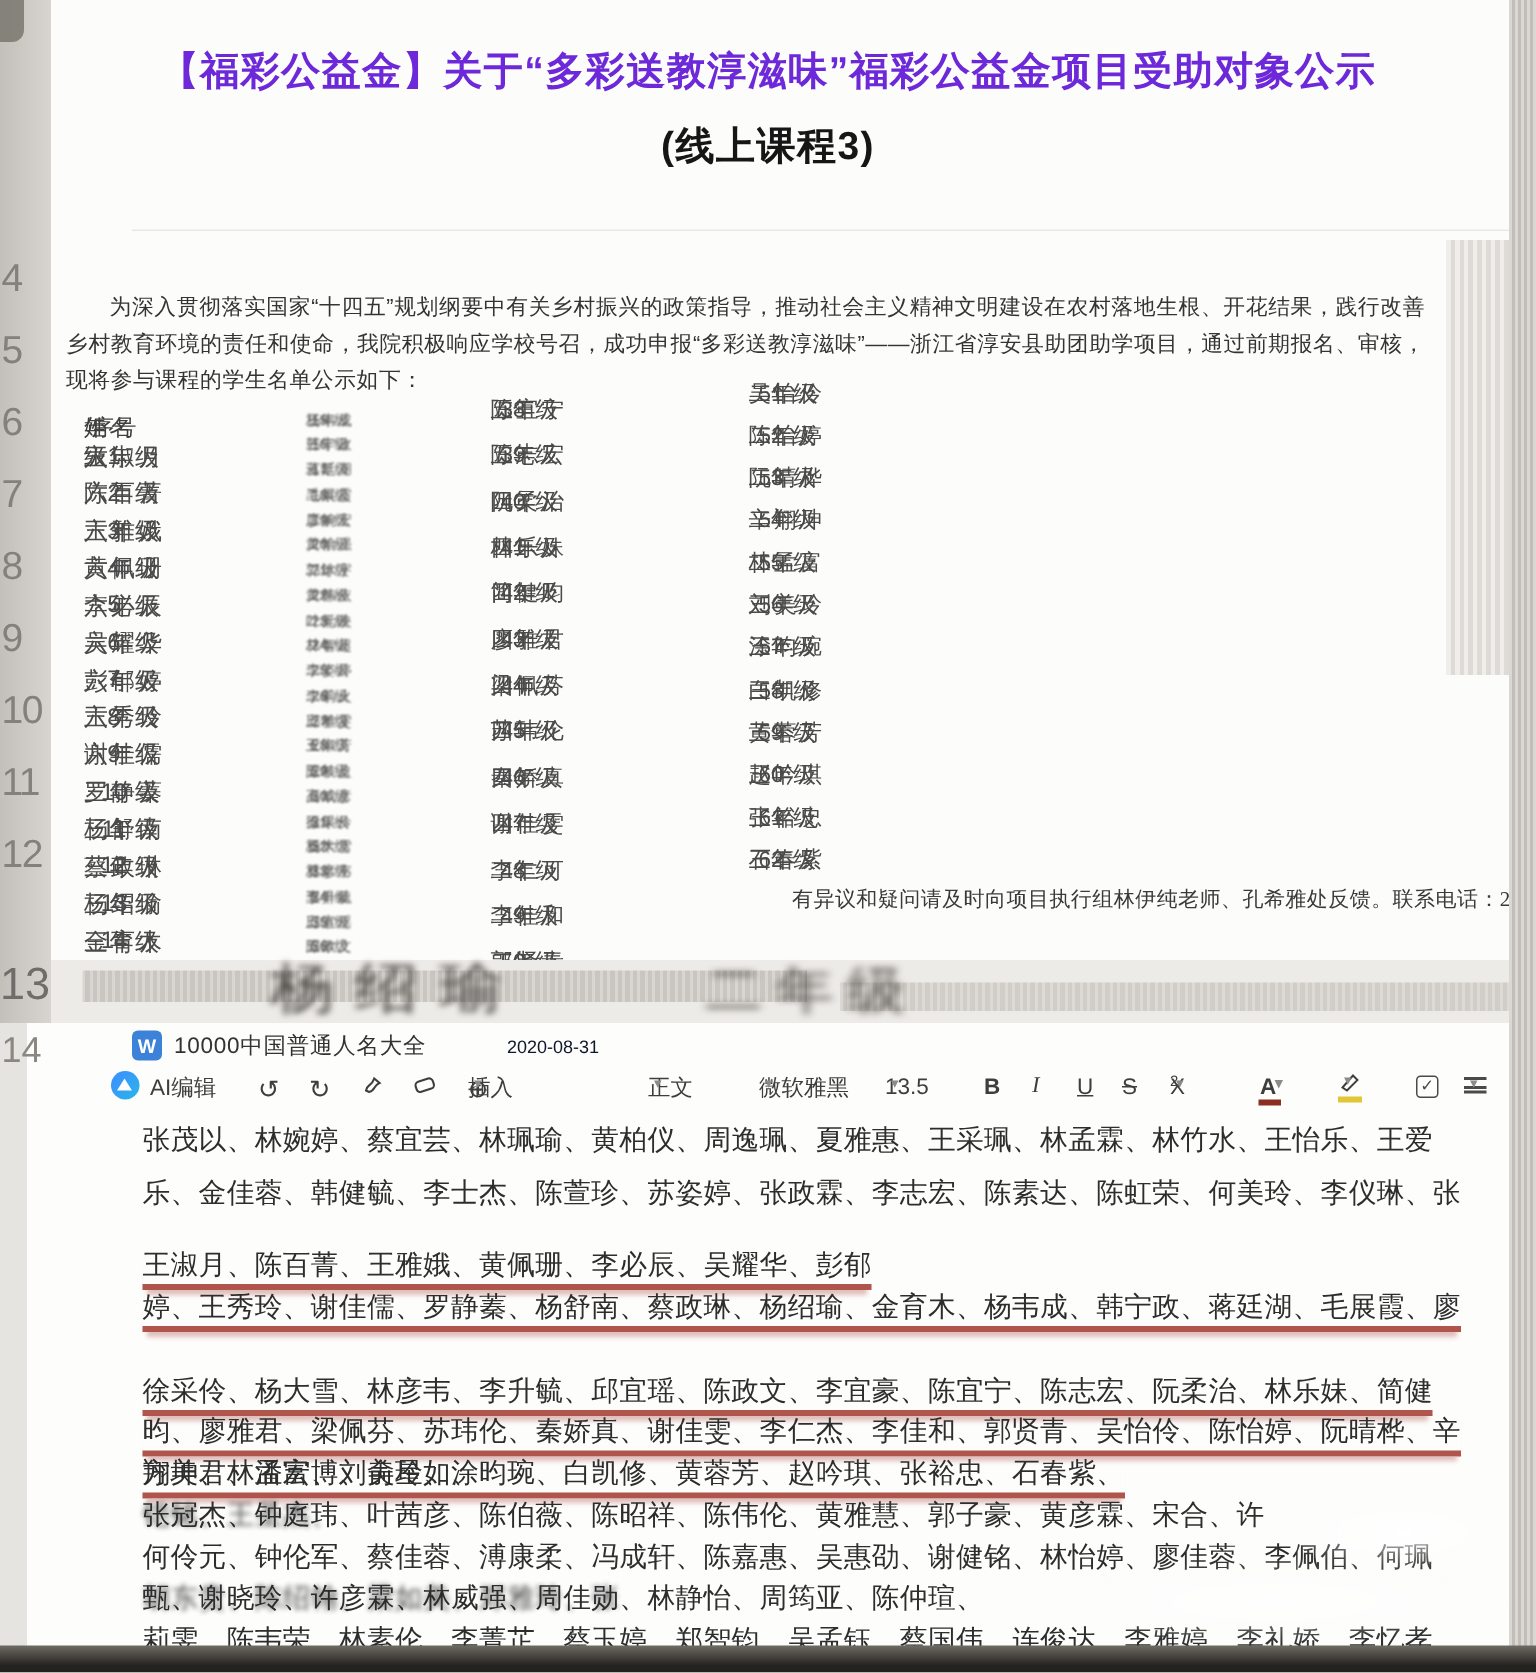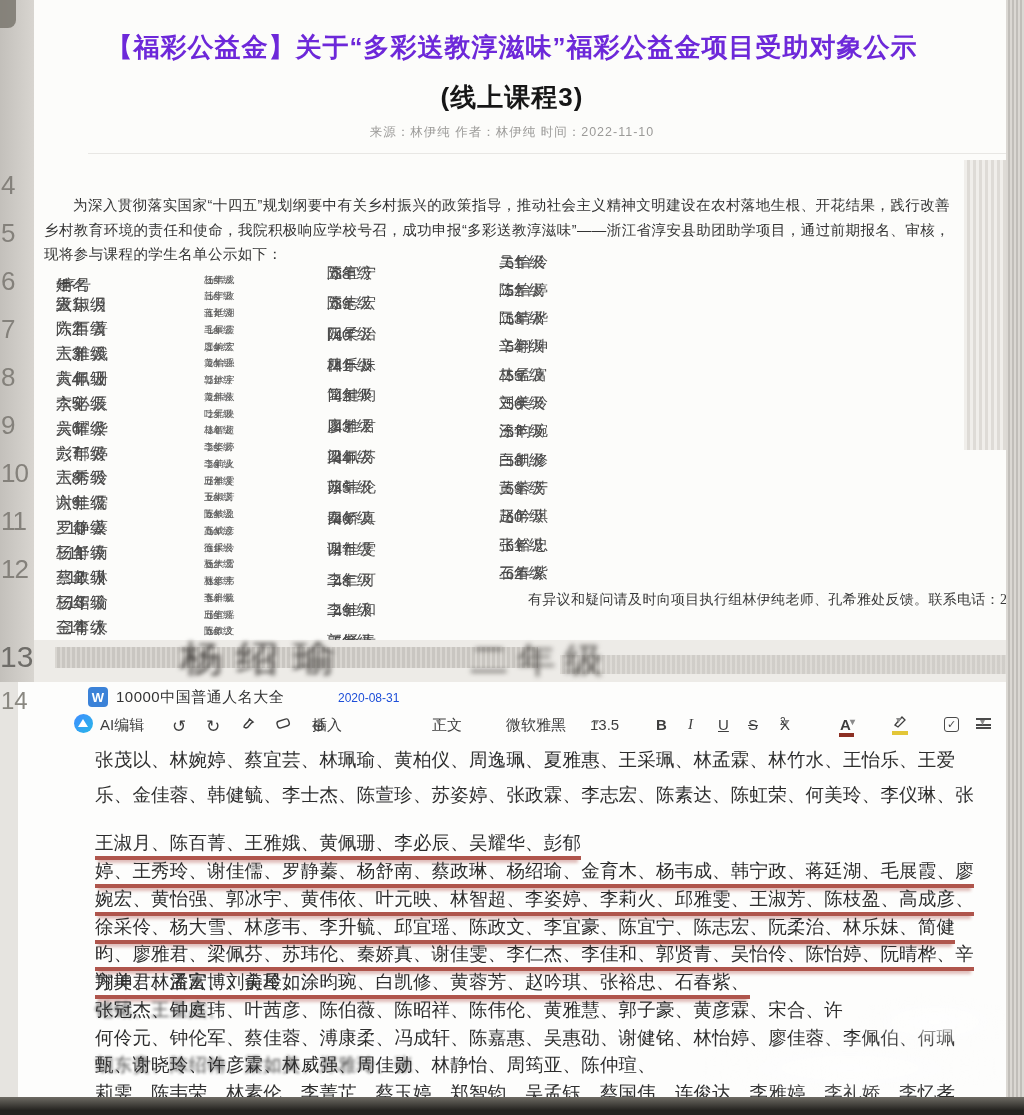--- a/index.html
+++ b/index.html
@@ -51,21 +51,21 @@
   #streak-b{left:560px;top:655px;width:446px;height:19px;opacity:.8;}
   #big-name{left:180px;top:634px;font-size:37px;font-weight:500;color:#45423f;letter-spacing:12px;filter:blur(2.2px);transform:scaleX(1.15);transform-origin:left;}
   #big-grade{left:470px;top:637px;font-size:35px;font-weight:500;color:#55524e;letter-spacing:8px;filter:blur(2.6px);transform:scaleX(1.1);transform-origin:left;}
   #trans-num-13{left:0;top:640px;font-size:30px;color:#6f6d69;z-index:5;}
   #trans-num-14{left:1px;top:687px;font-size:24px;color:#8a8881;z-index:5;}
 
   
   #word-panel{left:18px;top:682px;width:1006px;height:416px;background:#fdfdfc;}
   #w-icon{left:88px;top:687px;width:20px;height:20px;border-radius:4px;background:#3b82d8;color:#fff;font-size:13px;font-weight:700;display:flex;align-items:center;justify-content:center;position:absolute;}
   #file-title{left:116px;top:688px;font-size:15px;color:#333;letter-spacing:.5px;}
-  #file-date{left:338px;top:691px;font-size:12px;color:#1d4ed8;}
+  #file-date{left:338px;top:691px;font-size:12px;color:#0f172a;}
 
   
   .tb{top:716px;font-size:15px;color:#3e3e3e;white-space:nowrap;}
   .tb .chev{font-size:10px;color:#8b8b8b;margin-left:4px;}
   #ai-logo{left:74px;top:714px;width:19px;height:19px;border-radius:50%;background:linear-gradient(135deg,#3f8cff,#28b7e8);}
   #ai-logo i{position:absolute;left:4px;top:5px;width:0;height:0;border-left:5px solid transparent;border-right:5px solid transparent;border-bottom:8px solid #fff;}
   #tb-ai-label{left:100px;}
   #tb-undo{left:172px;font-size:17px;}
   #tb-redo{left:206px;font-size:17px;}
   #tb-painter{left:240px;top:714px;}
@@ -118,21 +118,20 @@
       <div class="ruler-num" style="top: 410px;">9</div>
       <div class="ruler-num" style="top: 458px;">10</div>
       <div class="ruler-num" style="top: 506px;">11</div>
       <div class="ruler-num" style="top: 554px;">12</div>
     </div>
   <div id="corner-mark"></div>
 
   <div id="notice-page"></div>
   <div id="notice-title1">【福彩公益金】关于“多彩送教淳滋味”福彩公益金项目受助对象公示</div>
   <div id="notice-title2">(线上课程3)</div>
-  <div id="notice-meta">来源：林伊纯  作者：林伊纯  时间：2022-11-10</div>
   <div id="notice-divider"></div>
   <div id="notice-paragraph">为深入贯彻落实国家“十四五”规划纲要中有关乡村振兴的政策指导，推动社会主义精神文明建设在农村落地生根、开花结果，践行改善乡村教育环境的责任和使命，我院积极响应学校号召，成功申报“多彩送教淳滋味”——浙江省淳安县助团助学项目，通过前期报名、审核，现将参与课程的学生名单公示如下：</div>
 
   <div id="col1" class="tcol">
     <div id="col1-head">
       <span class="tno">序号</span>
       <span class="tname">姓名</span>
       <span class="tgrade">年级</span>
     </div>
   <div class="trow" style="top: 29px;">
@@ -537,23 +536,20 @@
       </div>
       <div class="bline" style="top: 35px;">
         <span>乐、金佳蓉、韩健毓、李士杰、陈萱珍、苏姿婷、张政霖、李志宏、陈素达、陈虹荣、何美玲、李仪琳、张</span>
       </div>
       <div class="bline" style="top: 83.25px;">
         <span class="seg-red">王淑月、陈百菁、王雅娥、黄佩珊、李必辰、吴耀华、彭郁</span>
       </div>
       <div class="bline" style="top: 111px;">
         <span class="seg-red">婷、王秀玲、谢佳儒、罗静蓁、杨舒南、蔡政琳、杨绍瑜、金育木、杨韦成、韩宁政、蒋廷湖、毛展霞、廖</span>
       </div>
-      <div class="bline" style="top: 138.75px;">
-        <span class="seg-red">婉宏、黄怡强、郭冰宇、黄伟依、叶元映、林智超、李姿婷、李莉火、邱雅雯、王淑芳、陈枝盈、高成彦、</span>
-      </div>
       <div class="bline" style="top: 166.5px;">
         <span class="seg-red">徐采伶、杨大雪、林彦韦、李升毓、邱宜瑶、陈政文、李宜豪、陈宜宁、陈志宏、阮柔治、林乐妹、简健</span>
       </div>
       <div class="bline" style="top: 194.25px;">
         <span class="seg-red">昀、廖雅君、梁佩芬、苏玮伦、秦娇真、谢佳雯、李仁杰、李佳和、郭贤青、吴怡伶、陈怡婷、阮晴桦、辛</span>
       </div>
       <div class="bline" style="top: 222px;">
         <span class="seg-red">翔坤、林孟富、刘美玲、涂昀琬、白凯修、黄蓉芳、赵吟琪、张裕忠、石春紫、</span>
         <span>方美君、潘宏博、俞星如、</span>
       </div>

